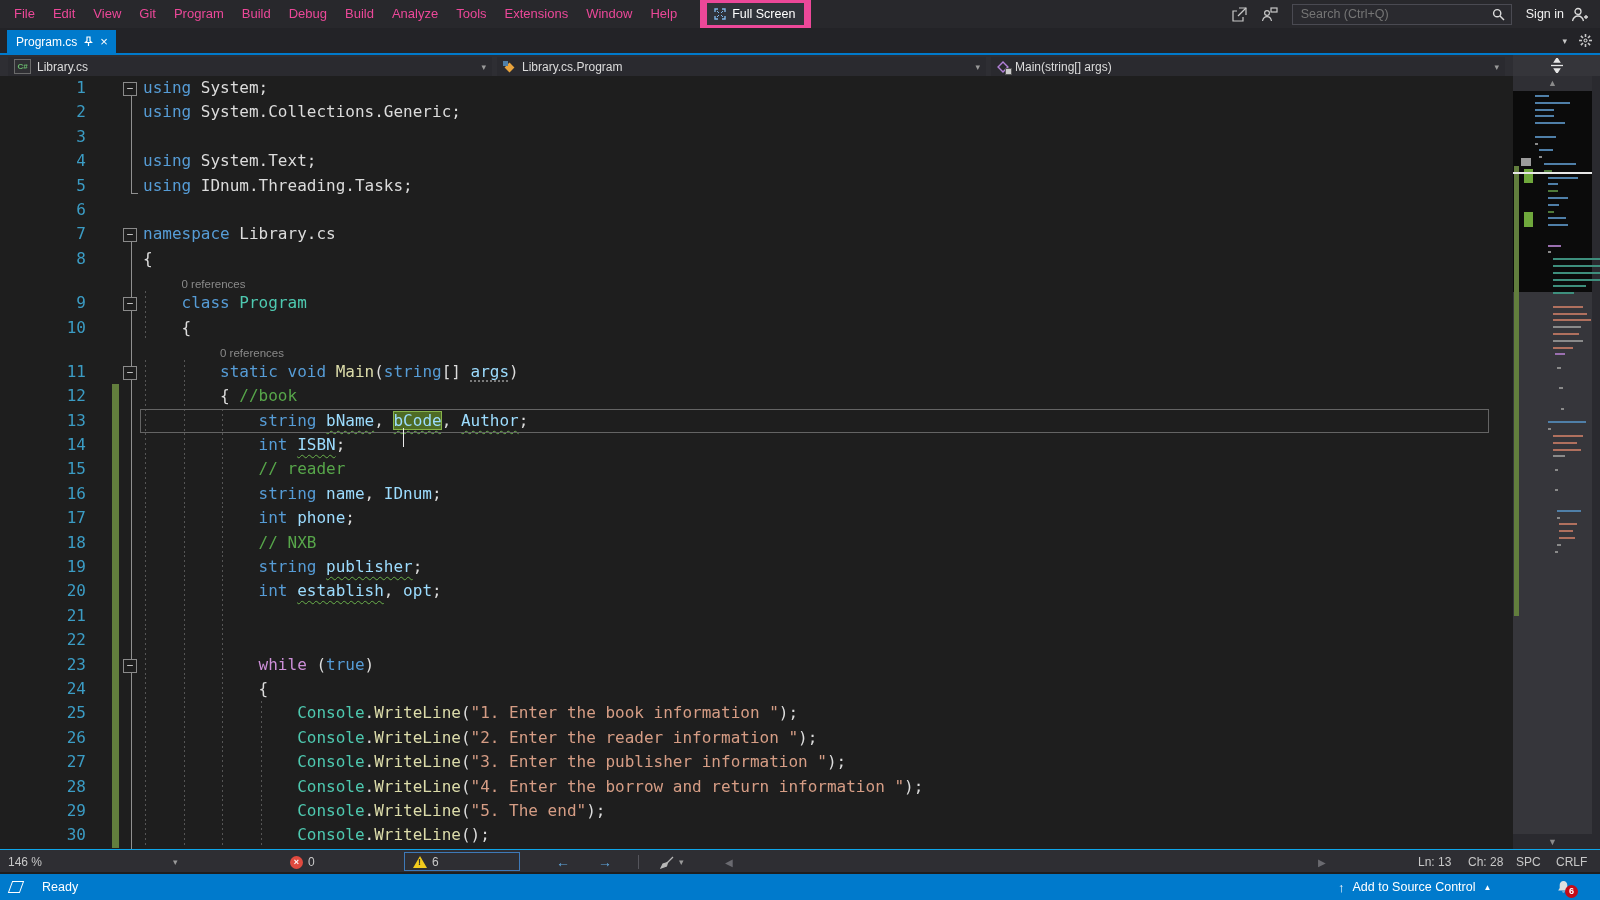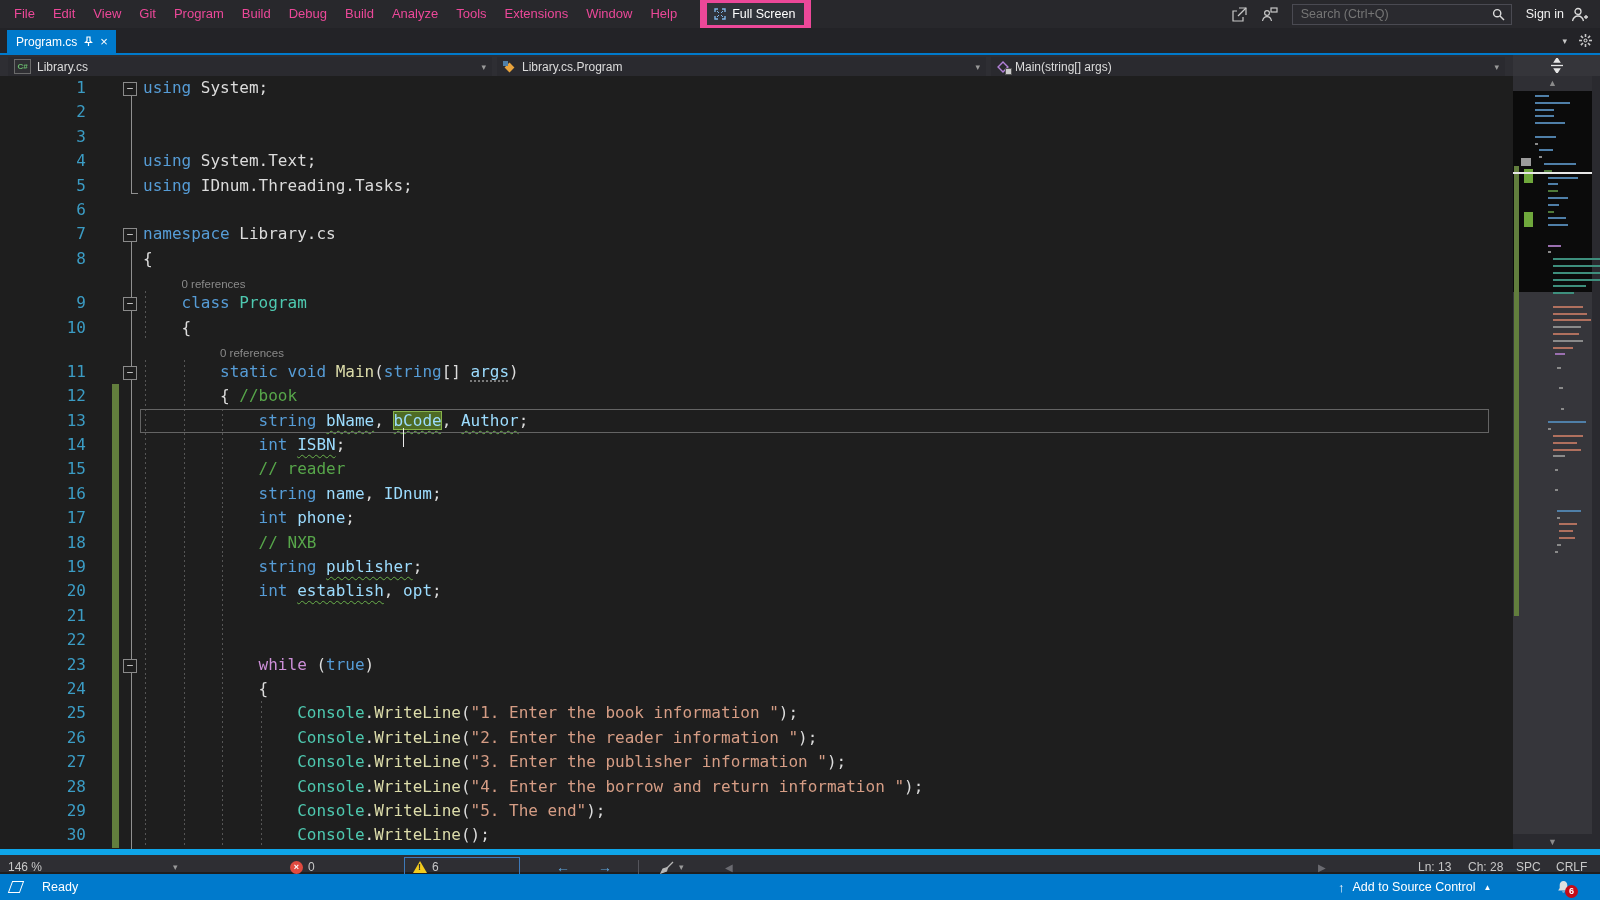--- a/index.html
+++ b/index.html
@@ -48,21 +48,21 @@
   .scopeline{position:absolute;width:6px;border-left:1px solid #909090;z-index:2;}
   .scopeline.bend{border-bottom:1px solid #909090;}
   
   .minimap-col{position:absolute;left:1513px;top:0;width:87px;height:773px;background:#2A2A2F;}
   .mm-uparrow{position:absolute;left:0;top:0;width:79px;height:15px;background:#2F2F34;color:#8A8A8A;font-size:9px;text-align:center;line-height:15px;}
   .mm-body{position:absolute;left:0;top:15px;width:79px;height:743px;background:#36363B;}
   .mm-view{position:absolute;left:0;top:0;width:79px;height:201px;background:#0B0B0B;}
   .mm-bar{position:absolute;height:2px;}
   .mm-down{position:absolute;left:0;top:760px;width:79px;height:13px;color:#8A8A8A;font-size:9px;text-align:center;line-height:12px;}
   
-  .controls{position:absolute;left:0;top:849px;width:1600px;height:23px;background:#2E2E33;border-top:6px solid #0ea5e9;box-sizing:border-box;font-size:12px;color:#C8C8C8;}
+  .controls{position:absolute;left:0;top:849px;width:1600px;height:23px;background:#2E2E33;border-top:1px solid #0ea5e9;box-sizing:border-box;font-size:12px;color:#C8C8C8;}
   .ctl-item{position:absolute;top:0;height:24px;display:flex;align-items:center;gap:5px;}
   .warnbox{border:1px solid #3E79B8;box-sizing:border-box;padding:0 8px;width:116px;}
   .err-ico{width:13px;height:13px;border-radius:50%;background:#E04A3F;color:#FFF;font-size:9px;line-height:13px;text-align:center;font-weight:bold;}
   .warn-ico{width:0;height:0;border-left:7px solid transparent;border-right:7px solid transparent;border-bottom:12px solid #F2CB1D;position:relative;}
   .warn-ico::after{content:"!";position:absolute;left:-2px;top:1px;font-size:9px;color:#333;font-weight:bold;}
   .navarrow{color:#5FA6DD;font-size:14px;font-weight:bold;}
   .vsep{width:1px;height:14px;background:#55555C;}
   .sb-arrow{color:#6A6A70;font-size:10px;}
   
   .statusbar{position:absolute;left:0;top:874px;width:1600px;height:26px;background:#007ACC;color:#FFF;font-size:12.5px;}
@@ -217,21 +217,21 @@
             <path d="M8 0l2.6 4H5.4z"></path>
             <path d="M8 15l2.6-4H5.4z"></path>
           </g>
         </svg>
     </div>
   </div>
 
   <div class="editor">
     <div id="code-lines">
         <div class="row"><span class="lnum">1</span><span class="chgcol"></span><span class="foldcol"><span class="foldbox">−</span></span><div class="codecell" style=""><span class="kw">using</span><span class="pl"> System;</span></div></div>
-        <div class="row"><span class="lnum">2</span><span class="chgcol"></span><span class="foldcol"></span></div>
+        <div class="row"><span class="lnum">2</span><span class="chgcol"></span><span class="foldcol"></span><div class="codecell" style=""><span class="kw">using</span><span class="pl"> System.Collections.Generic;</span></div></div>
         <div class="row"><span class="lnum">3</span><span class="chgcol"></span><span class="foldcol"></span></div>
         <div class="row"><span class="lnum">4</span><span class="chgcol"></span><span class="foldcol"></span><div class="codecell" style=""><span class="kw">using</span><span class="pl"> System.Text;</span></div></div>
         <div class="row"><span class="lnum">5</span><span class="chgcol"></span><span class="foldcol"></span><div class="codecell" style=""><span class="kw">using</span><span class="pl"> IDnum.Threading.Tasks;</span></div></div>
         <div class="row"><span class="lnum">6</span><span class="chgcol"></span><span class="foldcol"></span><div class="codecell" style=""></div></div>
         <div class="row"><span class="lnum">7</span><span class="chgcol"></span><span class="foldcol"><span class="foldbox">−</span></span><div class="codecell" style=""><span class="kw">namespace</span><span class="pl"> Library.cs</span></div></div>
         <div class="row"><span class="lnum">8</span><span class="chgcol"></span><span class="foldcol"></span><div class="codecell" style=""><span class="pl">{</span></div></div>
         <div class="row lens-row"><span class="lnum"></span><span class="chgcol"></span><span class="foldcol"></span><div class="codecell"><span class="lens" style="margin-left:38.52px">0 references</span></div></div>
         <div class="row"><span class="lnum">9</span><span class="chgcol"></span><span class="foldcol"><span class="foldbox">−</span></span><div class="codecell" style="background-image: repeating-linear-gradient(rgb(85, 85, 85) 0px, rgb(85, 85, 85) 2px, transparent 2px, transparent 5px); background-position: 5px 0px; background-size: 1px 100%; background-repeat: no-repeat;"><span class="pl">    </span><span class="kw">class</span><span class="pl"> </span><span class="ty">Program</span></div></div>
         <div class="row"><span class="lnum">10</span><span class="chgcol"></span><span class="foldcol"></span><div class="codecell" style="background-image: repeating-linear-gradient(rgb(85, 85, 85) 0px, rgb(85, 85, 85) 2px, transparent 2px, transparent 5px); background-position: 5px 0px; background-size: 1px 100%; background-repeat: no-repeat;"><span class="pl">    {</span></div></div>
         <div class="row lens-row"><span class="lnum"></span><span class="chgcol"></span><span class="foldcol"></span><div class="codecell"><span class="lens" style="margin-left:77.04px">0 references</span></div></div>

